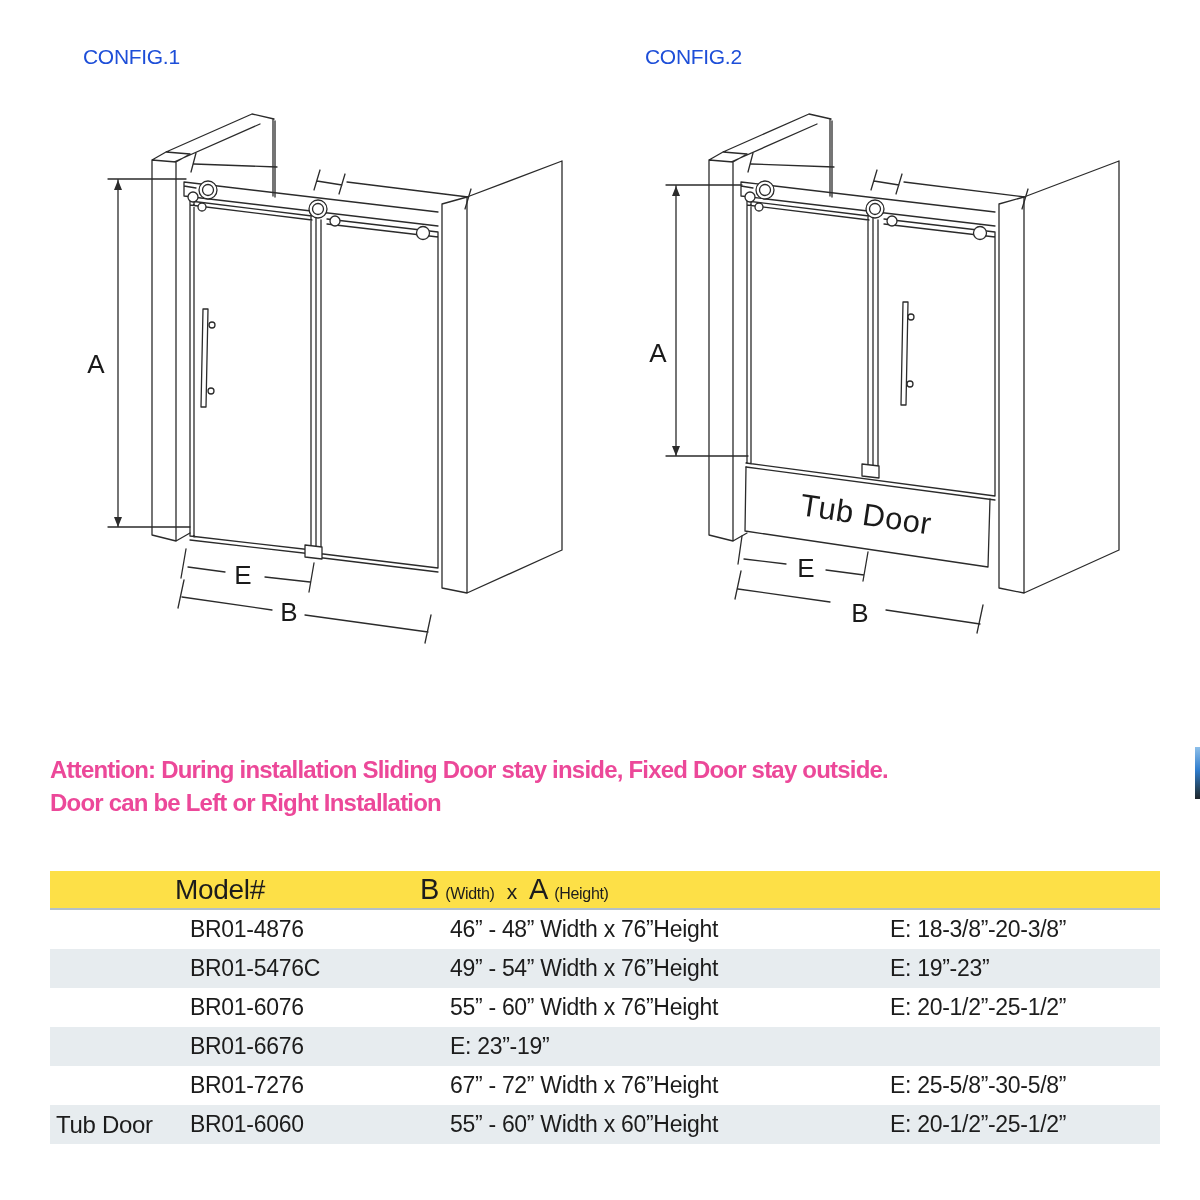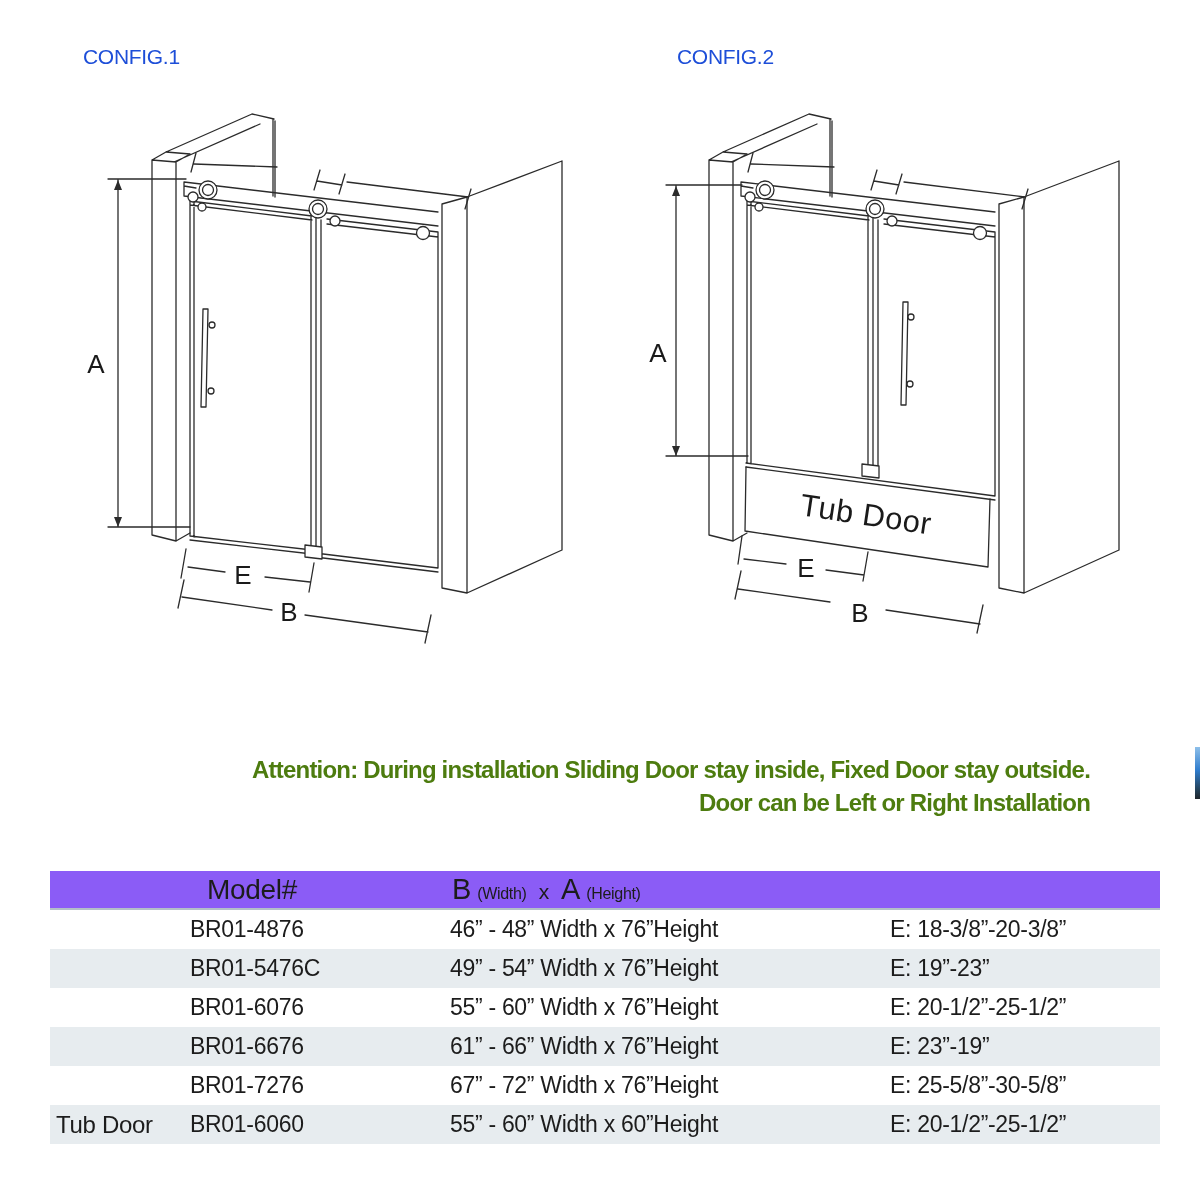--- a/index.html
+++ b/index.html
@@ -4,40 +4,40 @@
 <style>
   html,body{margin:0;padding:0;}
   body{
     width:1200px;height:1200px;position:relative;background:#ffffff;
     font-family:"Liberation Sans",sans-serif;color:#1c1c1c;overflow:hidden;
   }
   .cfg-title{
     position:absolute;top:45px;font-size:21px;letter-spacing:-0.3px;color:#1d4ed8;
   }
   #cfg1-title{left:83px;}
-  #cfg2-title{left:677px;}
+  #cfg2-title{left:645px;}
   #diagram-svg{position:absolute;left:0;top:0;}
   #diagram-svg path{fill:none;stroke:#2b2b2b;stroke-width:1.3;stroke-linecap:round;stroke-linejoin:round;}
   #diagram-svg path.filled{fill:#ffffff;}
   #diagram-svg circle{fill:#ffffff;stroke:#2b2b2b;stroke-width:1.3;}
   #diagram-svg .arrow{fill:#2b2b2b;stroke:none;}
   #diagram-svg text{fill:#1a1a1a;font-family:"Liberation Sans",sans-serif;}
   .dim-label{font-size:26px;}
   .tub-label{font-size:31px;letter-spacing:0.5px;}
   .attention{
-    position:absolute;left:50px;top:753px;width:1040px;text-align:right;
+    position:absolute;left:50px;top:753px;width:1040px;text-align:left;
     font-weight:bold;font-size:24px;line-height:33px;letter-spacing:-0.8px;
-    color:#4d7c0f;
+    color:#ec4899;
   }
   .spec-table{
     position:absolute;left:50px;top:871px;width:1110px;font-size:23px;letter-spacing:-0.3px;
   }
   .t-header{
-    height:37px;background:#8b5cf6;border-bottom:2px solid #b3c0c8;
-    display:grid;grid-template-columns:125px 245px 425px auto;align-items:center;padding-left:32px;
+    height:37px;background:#fde047;border-bottom:2px solid #b3c0c8;
+    display:grid;grid-template-columns:125px 245px 425px auto;align-items:center;
   }
   .t-header .h-model{font-size:28px;}
   .t-header .h-opening{font-size:28px;}
   .h-size .big{font-size:29px;}
   .h-size .small{font-size:16px;}
   .h-size .xsep{font-size:21px;padding:0 6px;}
   .t-row{
     height:39px;display:grid;grid-template-columns:125px 245px 425px auto;align-items:center;gap:15px;
   }
   .t-row:nth-child(even){background:#e7ecef;}
@@ -203,21 +203,20 @@
     </div>
     <div class="t-row">
       <div class="cell-cat"></div>
       <div>BR01-6076</div>
       <div>55” - 60” Width x 76”Height</div>
       <div>E: 20-1/2”-25-1/2”</div>
     </div>
     <div class="t-row">
       <div class="cell-cat"></div>
       <div>BR01-6676</div>
-      <div>61” - 66” Width x 76”Height</div>
       <div>E: 23”-19”</div>
     </div>
     <div class="t-row">
       <div class="cell-cat"></div>
       <div>BR01-7276</div>
       <div>67” - 72” Width x 76”Height</div>
       <div>E: 25-5/8”-30-5/8”</div>
     </div>
     <div class="t-row">
       <div class="cell-cat">Tub Door</div>

